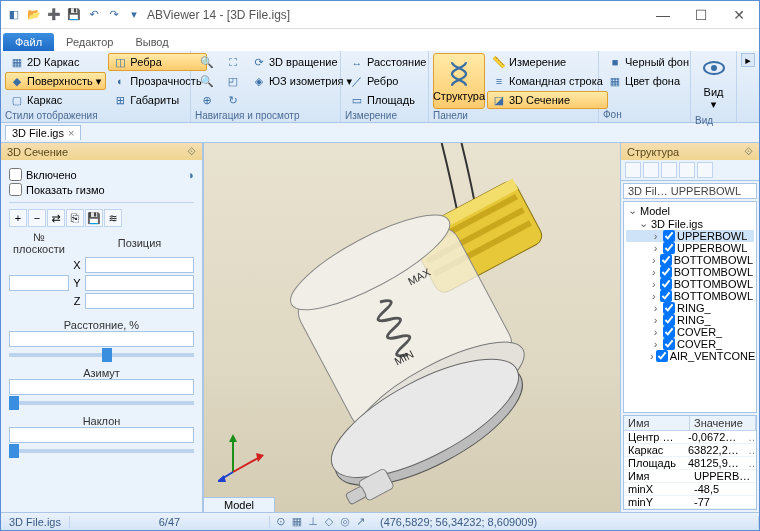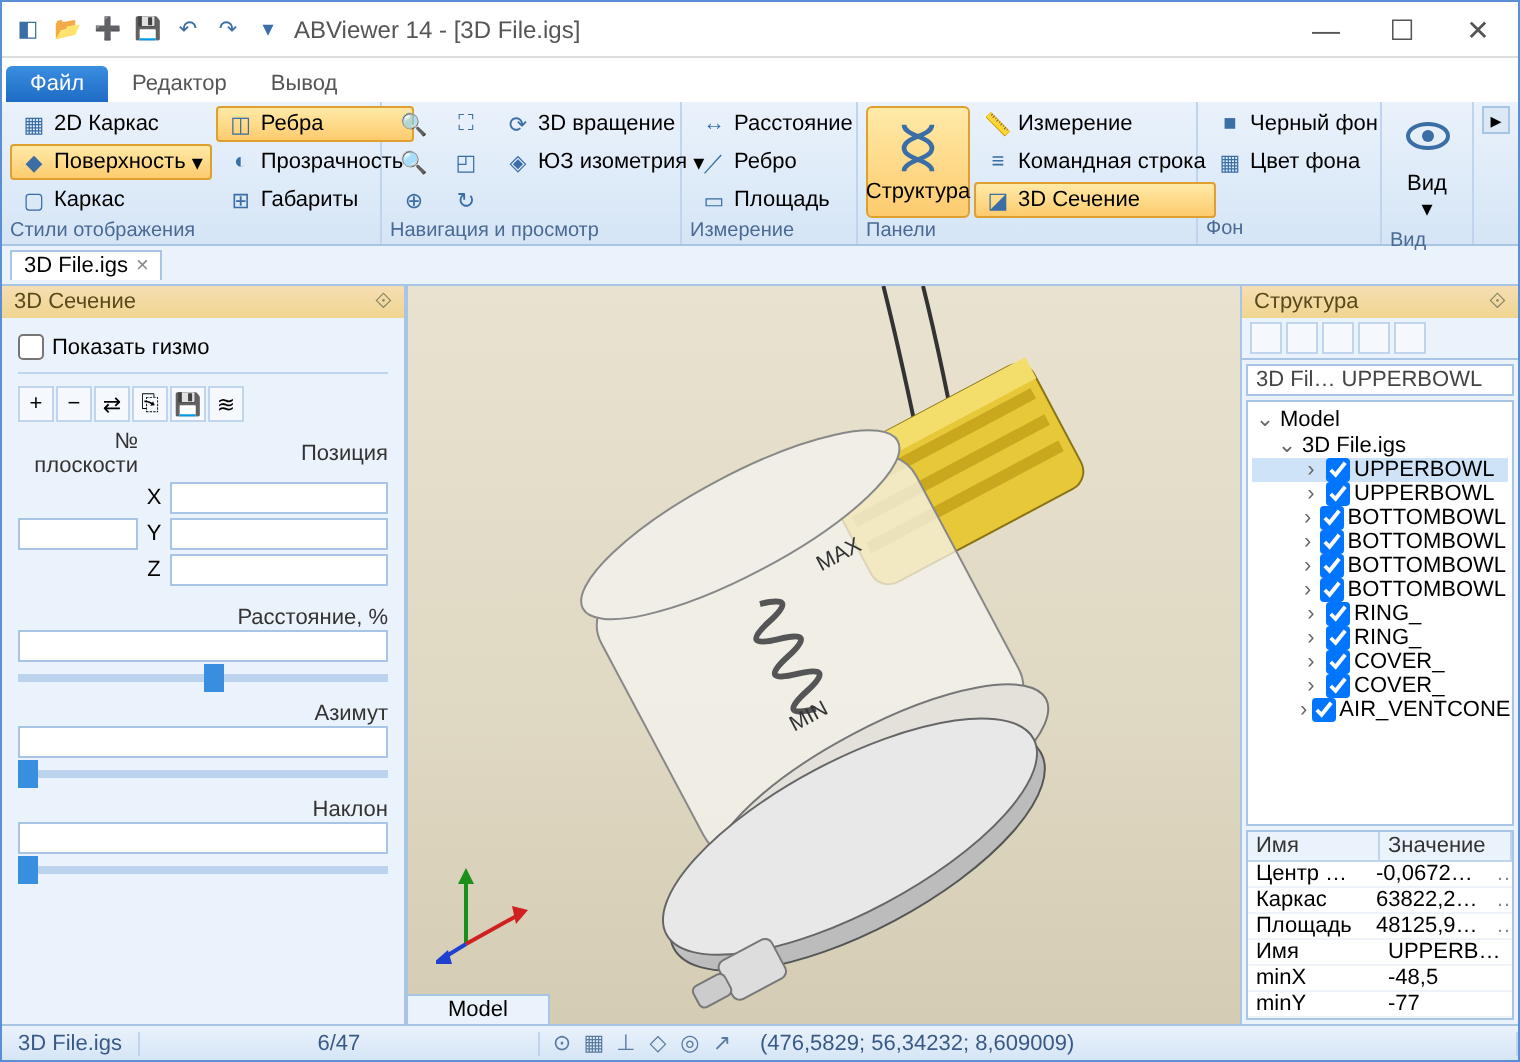--- a/index.html
+++ b/index.html
@@ -32,21 +32,21 @@
 .workarea { position: absolute; top: 142px; bottom: 18px; left: 0; right: 0; display: flex; }
 .left-panel { width: 202px; background: #eaf2fb; border-right: 1px solid #a9c5e6; display: flex; flex-direction: column; }
 .panel-head { background: linear-gradient(#f5deb3,#f0d590); color: #5a4a1a; padding: 2px 6px; font-weight: normal; display: flex; align-items: center; justify-content: space-between; }
 .panel-body { padding: 6px 8px; flex: 1; overflow: hidden; }
 .chk-row { display: flex; align-items: center; gap: 4px; margin: 2px 0; }
 .chk-row input { margin: 0; }
 .hr { height: 1px; background: #c0d5ed; margin: 6px 0; }
 .mini-tb { display: flex; gap: 1px; margin: 4px 0; }
 .mini-btn { width: 18px; height: 18px; border: 1px solid #c0d5ed; background: #f5f9fd; display: flex; align-items: center; justify-content: center; cursor: pointer; }
 .field-grid { display: grid; grid-template-columns: 60px 12px 1fr; gap: 2px; align-items: center; }
-.label { text-align: right; color: #333; }
+.label { text-align: center; color: #333; }
 .axis-lbl { text-align: center; }
 .txt { border: 1px solid #a9c5e6; background: #fff; height: 16px; width: 100%; }
 .slider { width: 100%; height: 4px; background: #bcd3ed; margin: 6px 0 10px; position: relative; }
 .slider .thumb { position: absolute; width: 10px; height: 14px; background: #3a8ee0; top: -5px; left: 0; }
 .viewport { flex: 1; background: linear-gradient(#e8e2d0 0%,#dfd8c2 60%,#d4ccb3 100%); position: relative; border-left: 1px solid #a9c5e6; border-right: 1px solid #a9c5e6; overflow: hidden; }
 .vtab { position: absolute; bottom: 0; left: 0; background: #eaf2fb; border-top: 1px solid #a9c5e6; padding: 1px 20px; border-right: 1px solid #a9c5e6; }
 .axes { position: absolute; left: 14px; bottom: 30px; width: 50px; height: 50px; }
 .model-svg { position: absolute; inset: 0; }
 .right-panel { width: 138px; background: #eaf2fb; display: flex; flex-direction: column; }
 .rp-toolbar { display: flex; gap: 2px; padding: 2px 4px; border-bottom: 1px solid #a9c5e6; }
@@ -263,20 +263,25 @@
 <div class="workarea">
 
   <div class="left-panel">
     <div class="panel-head">
       <span>3D Сечение</span>
       <span style="color:#886;">⟐</span>
     </div>
     <div class="panel-body">
       <div class="chk-row">
           <input type="checkbox" style="">
+          <span>Включено</span>
+        <span style="margin-left:auto;color:#3a6ea5">◑</span>
+      </div>
+      <div class="chk-row">
+          <input type="checkbox" style="">
           <span>Показать гизмо</span>
         </div>
       <div class="hr"></div>
       <div class="mini-tb">
         <span class="mini-btn">+</span>
         <span class="mini-btn">−</span>
         <span class="mini-btn">⇄</span>
         <span class="mini-btn">⎘</span>
         <span class="mini-btn">💾</span>
         <span class="mini-btn">≋</span>

